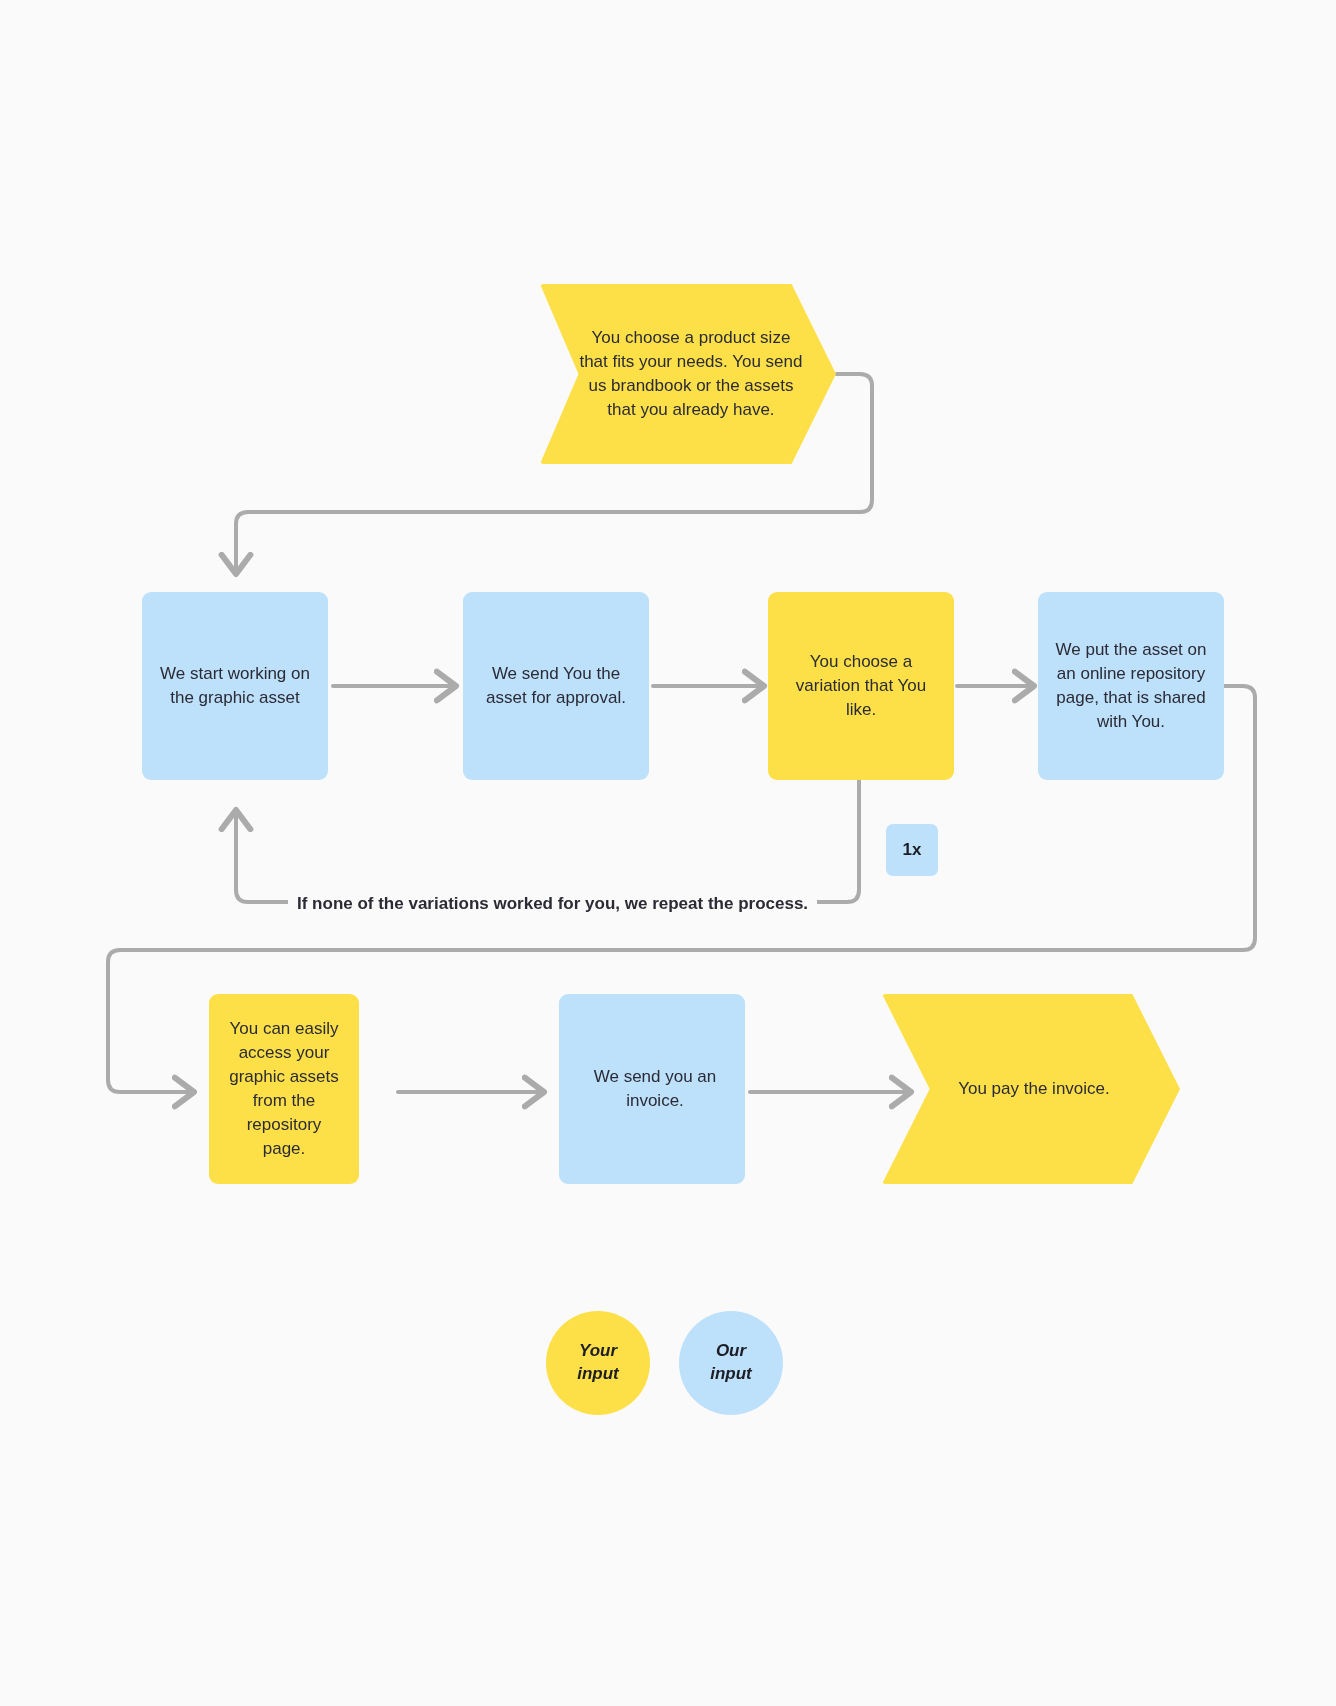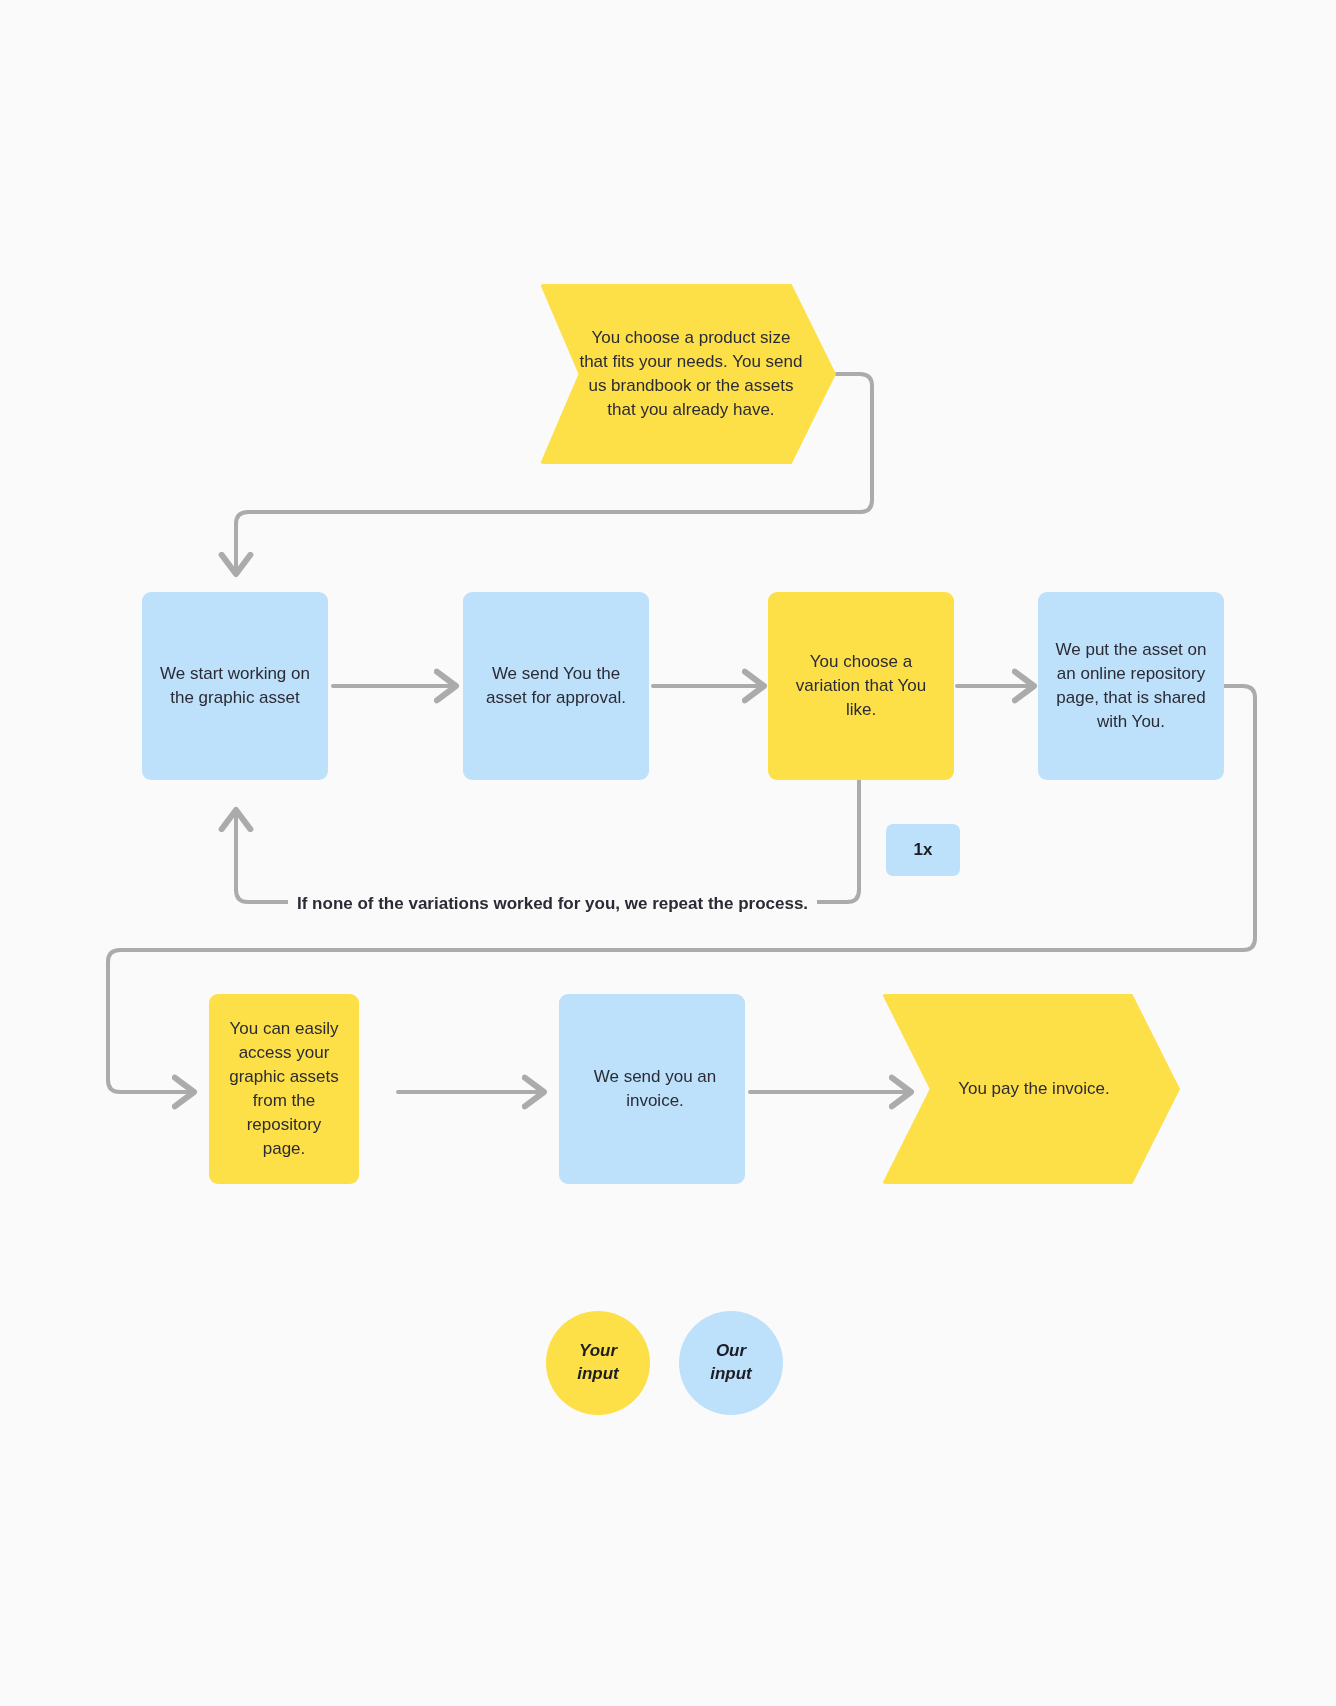--- a/index.html
+++ b/index.html
@@ -152,21 +152,21 @@
   </div>
 
   <div class="node box blue" style="left:559px; top:994px; width:186px; height:190px;padding-left:6px;">
     <span class="node-label">We send you an invoice.</span>
   </div>
 
   <div class="node chevron chevron-bottom purple" style="left:882px; top:994px; width:298px; height:190px;">
     <span class="node-label">You pay the invoice.</span>
   </div>
 
-  <div class="badge blue" style="left:886px; top:824px; width:74px; height:52px;">
+  <div class="badge blue" style="left:886px; top:824px; width:52px; height:52px;">
     <span>1x</span>
   </div>
 
   <div class="loop-label" style="left:288px; top:895px;font-weight:bold;">
     <span>If none of the variations worked for you, we repeat the process.</span>
   </div>
 
   <div class="legend-item purple" style="left:546px; top:1311px; width:104px; height:104px;">
     <span>
       <span>Your</span><br>

